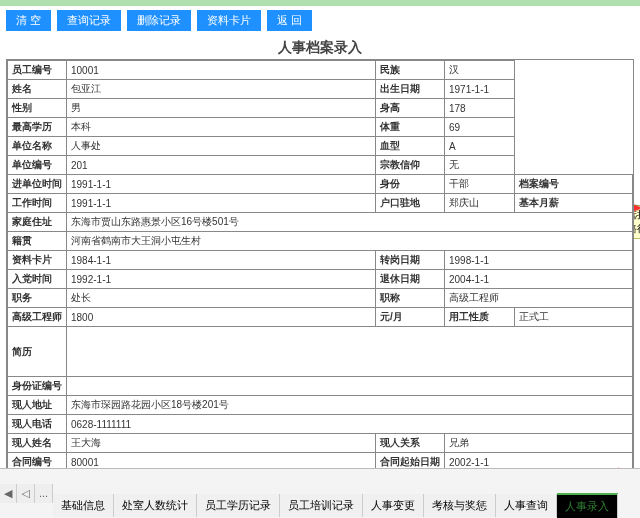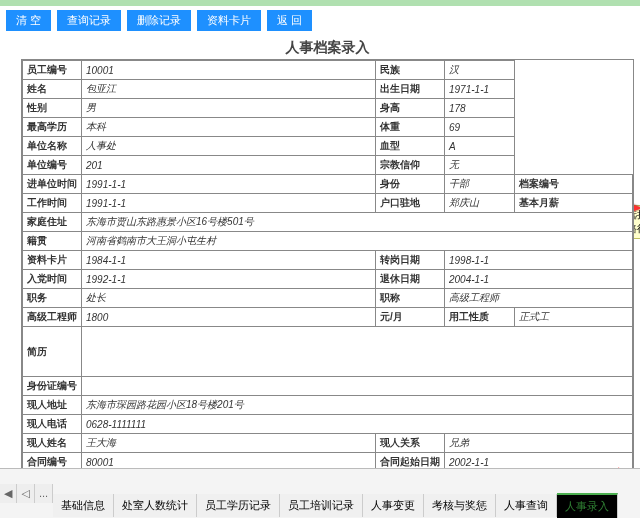--- a/index.html
+++ b/index.html
@@ -5,31 +5,31 @@
   * { box-sizing: border-box; margin: 0; padding: 0; }
   body { font-family: "Microsoft YaHei", SimSun, sans-serif; font-size: 11px; background: #fff; width: 640px; height: 518px; overflow: hidden; position: relative; }
   .top-strip { height: 6px; background: #b0e0b0; }
   .toolbar { padding: 4px 6px; display: flex; gap: 6px; }
   .btn { background: #1e90ff; color: #fff; border: none; padding: 3px 10px; font-size: 11px; cursor: pointer; }
   .title { text-align: center; font-size: 14px; font-weight: bold; color: #444; padding: 4px 0 2px; }
   .form-area { border: 1px solid #888; margin: 0 6px; position: relative; background: #fff; }
   table { border-collapse: collapse; width: 100%; }
   td { border: 1px solid #888; padding: 2px 4px; font-size: 10px; height: 16px; color: #333; vertical-align: middle; }
   td.lbl { font-weight: bold; background: #fff; width: 52px; white-space: nowrap; }
-  td.val { background: #fff; min-width: 70px; font-style: italic; }
+  td.val { background: #fff; min-width: 70px; }
   .photo-box { position: absolute; right: 6px; top: 33px; width: 108px; height: 130px; border: 1px solid #4caf50; background: #fff; }
   .photo-hint { position: absolute; right: -20px; top: 170px; width: 56px; padding: 2px; font-size: 10px; background: #ffffcc; border: 1px solid #c0c060; text-align: center; }
   .arrow-r { position: absolute; right: -2px; top: 165px; width: 0; height: 0; border-left: 22px solid #ff3030; border-top: 8px solid transparent; border-bottom: 8px solid transparent; filter: drop-shadow(0 0 1px #800); }
   .arrow-br { position: absolute; right: 8px; bottom: 32px; width: 0; height: 0; border-left: 20px solid #ff3030; border-top: 7px solid transparent; border-bottom: 7px solid transparent; transform: rotate(40deg); }
   .tabs { position: absolute; bottom: 0; left: 0; right: 0; display: flex; border-top: 1px solid #bbb; background: #f4f4f4; font-size: 11px; align-items: center; }
   .tab-nav { display: flex; }
   .tab-nav span { padding: 3px 4px; border-right: 1px solid #ccc; cursor: pointer; background: #eee; color: #666; }
   .tab { padding: 4px 8px; border-right: 1px solid #ccc; cursor: pointer; background: #f0f0f0; white-space: nowrap; margin-top: 24px; }
   .tab.active { background: #000000; color: #2e7d32; border-top: 2px solid #4caf50; }
-  .scroll-area { height: 438px; overflow: hidden; position: relative; padding-left: 15px; }
+  .scroll-area { height: 438px; overflow: hidden; position: relative; }
 </style>
 </head>
 <body>
 
 <div class="top-strip"></div>
 
 <div class="toolbar">
   <button class="btn">清 空</button>
   <button class="btn">查询记录</button>
   <button class="btn">删除记录</button>

